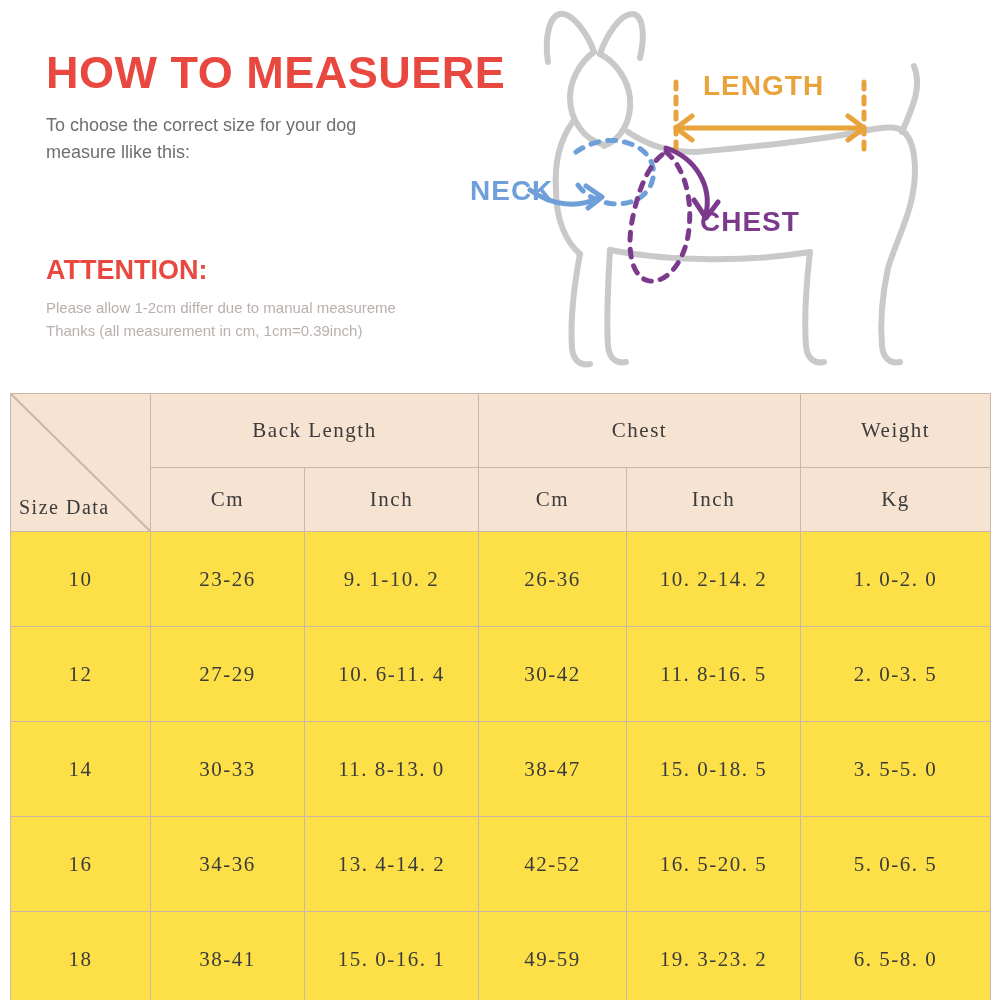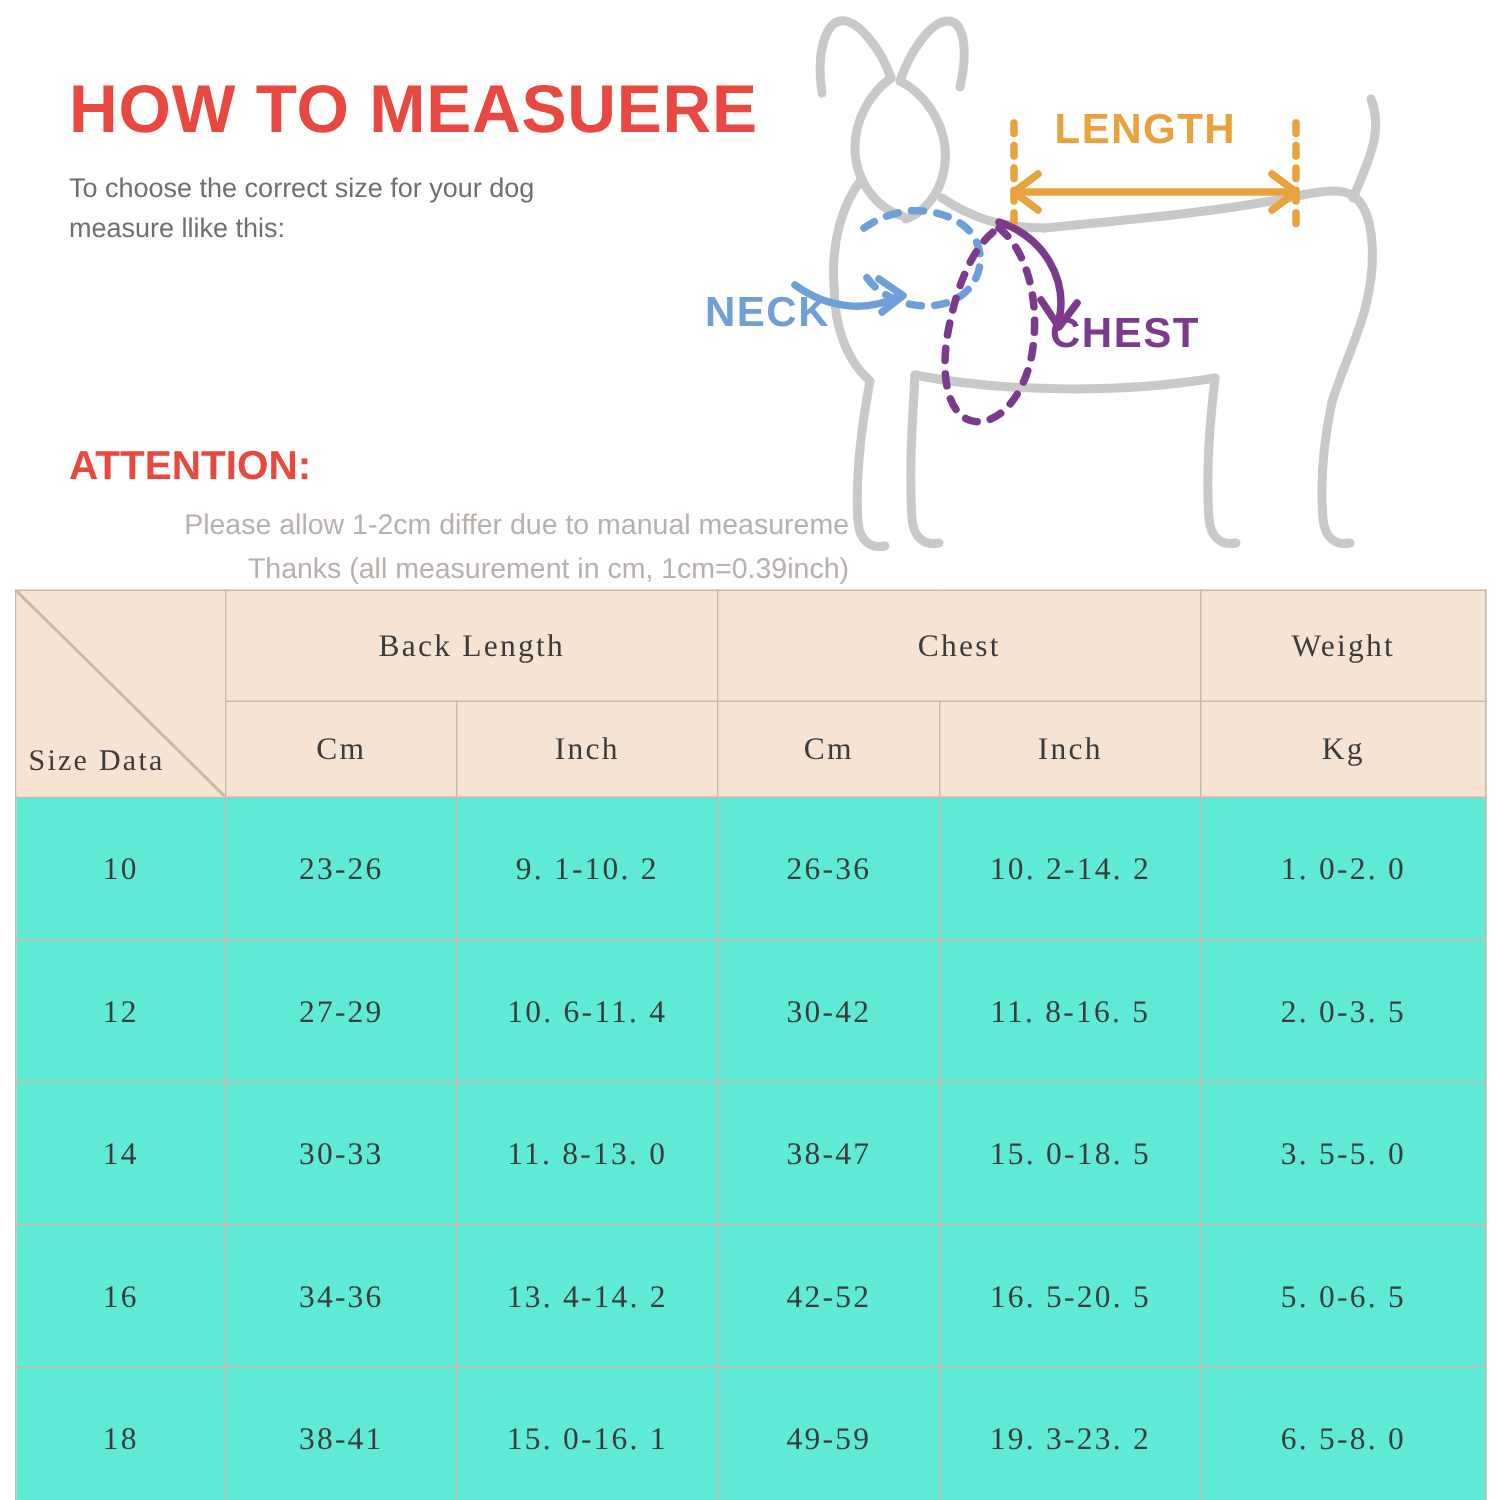--- a/index.html
+++ b/index.html
@@ -52,29 +52,27 @@
     font-weight: bold;
     margin: 0 0 10px 0;
     line-height: 1.1;
   }
 
   .attention-block {
     position: absolute;
     left: 46px;
     top: 256px;
     width: 520px;
-    margin-top: 40px;
   }
 
   .attention-text {
     color: #b8b0ad;
-    font-size: 19px;
+    font-size: 15px;
     line-height: 1.55;
     margin: 0;
-    text-align: right;
   }
 
   
   .dog-figure {
     position: absolute;
     left: 470px;
     top: 0px;
     width: 530px;
     height: 390px;
   }
@@ -87,21 +85,21 @@
     left: 703px;
     top: 70px;
     color: #e8a33d;
     font-size: 28px;
     font-weight: bold;
     letter-spacing: 1px;
   }
   .label-neck {
     position: absolute;
     left: 470px;
-    top: 192px;
+    top: 175px;
     color: #6f9fd8;
     font-size: 28px;
     font-weight: bold;
     letter-spacing: 1px;
   }
   .label-chest {
     position: absolute;
     left: 700px;
     top: 206px;
     color: #7b3a8c;
@@ -127,21 +125,21 @@
     color: #3b3b3b;
     font-weight: normal;
     font-size: 21px;
     letter-spacing: 1.5px;
     margin-left: 48px;
   }
   .size-table thead td, .size-table thead th {
     background: #f7e3d2;
   }
   .size-table tbody td {
-    background: #5eead4;
+    background: #fde047;
     height: 92px;
   }
   .hdr-group {
     height: 74px;
     font-size: 22px;
   }
   .hdr-unit {
     height: 64px;
   }
 

